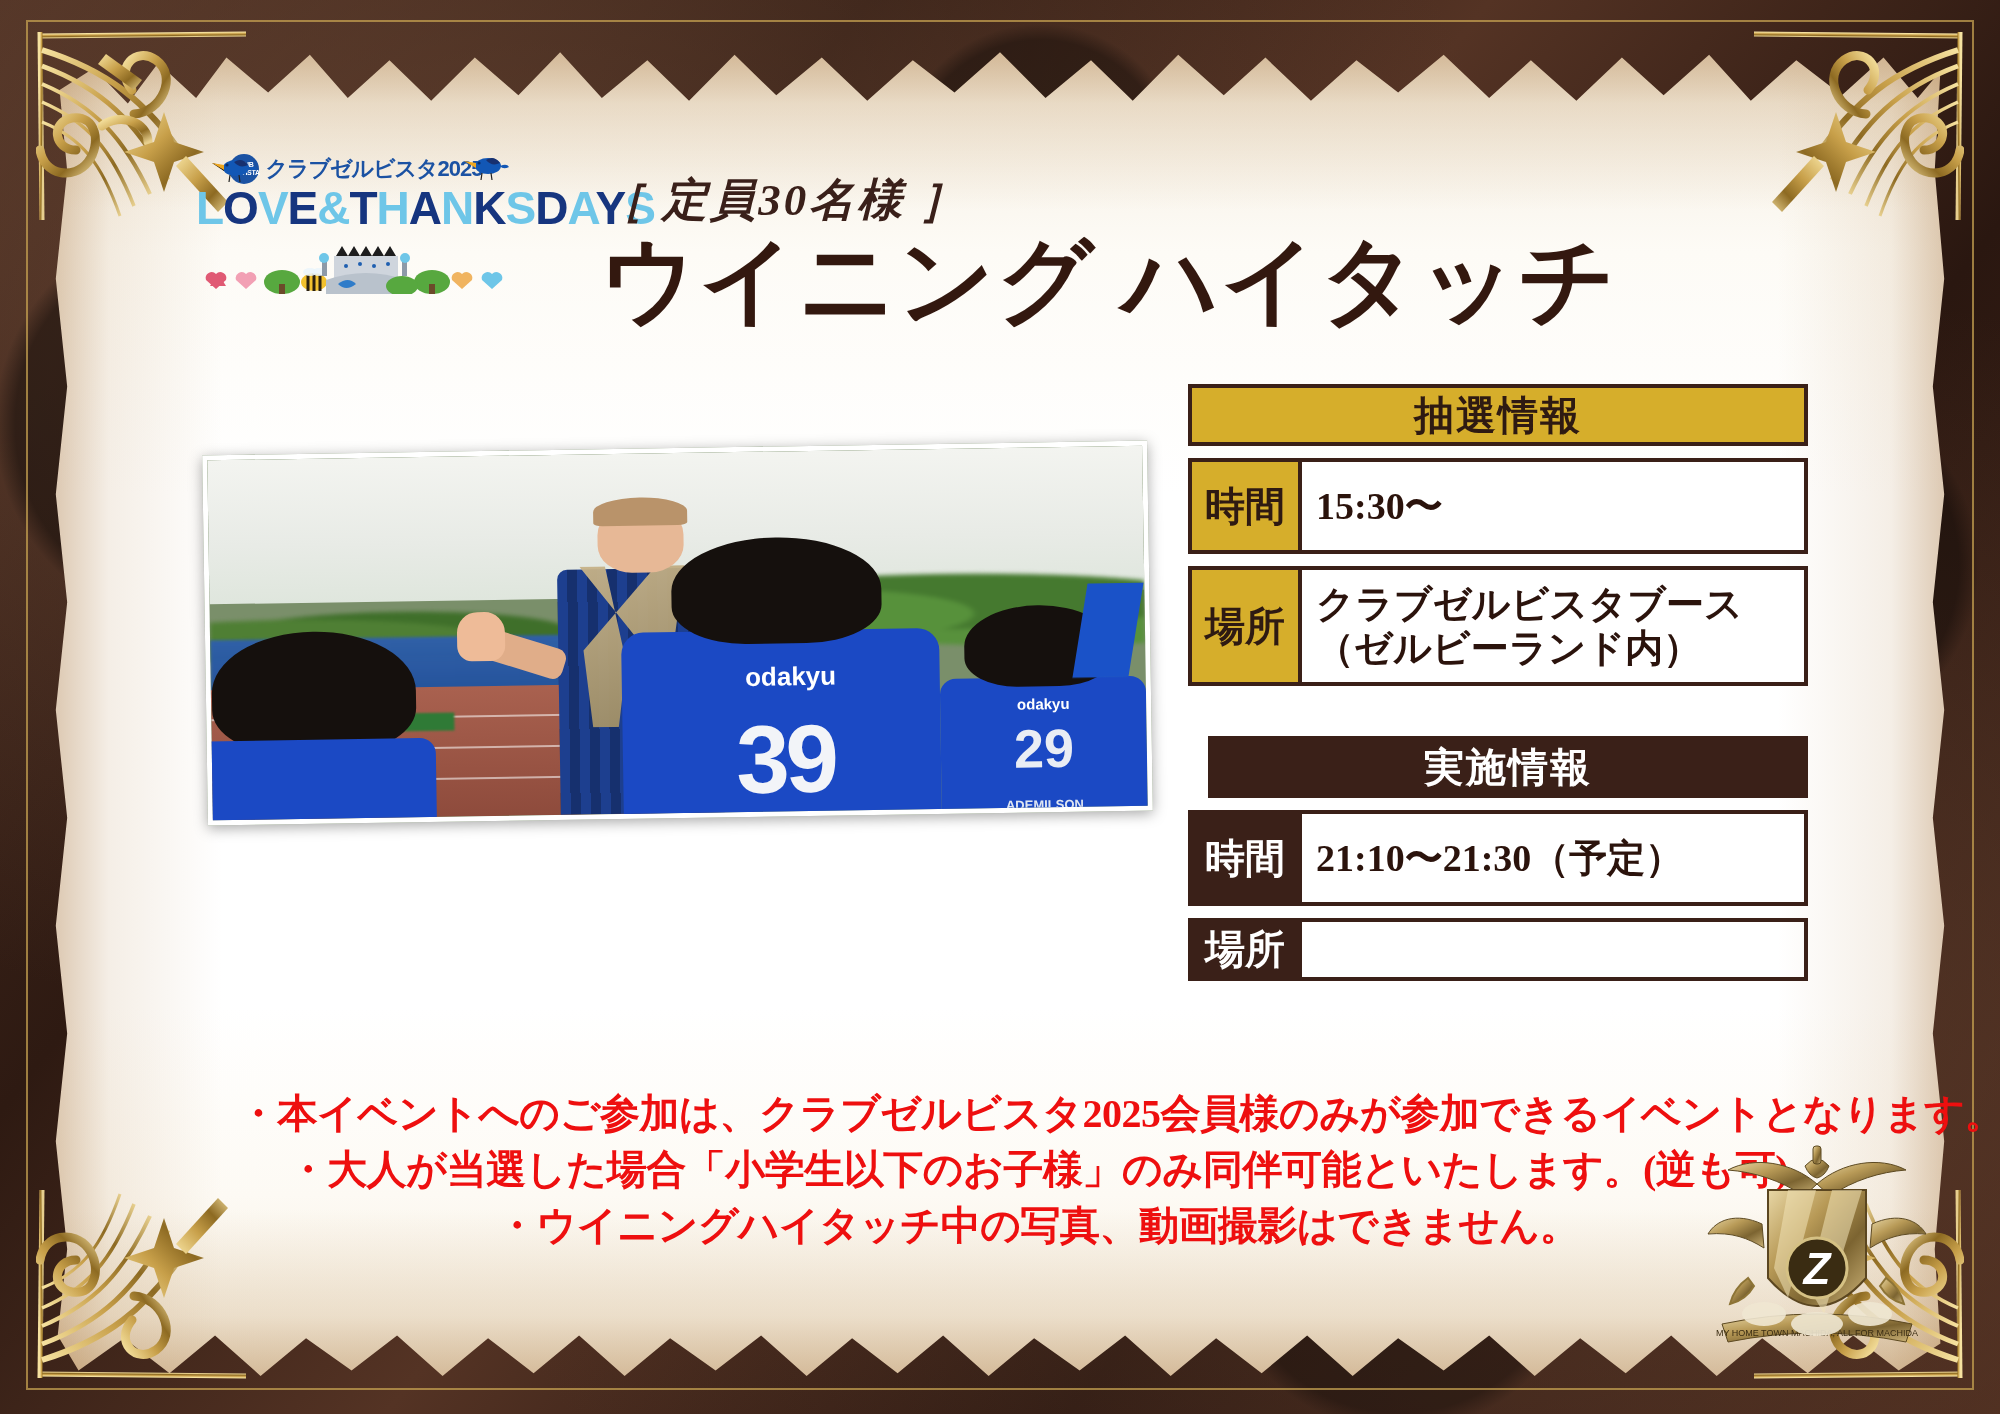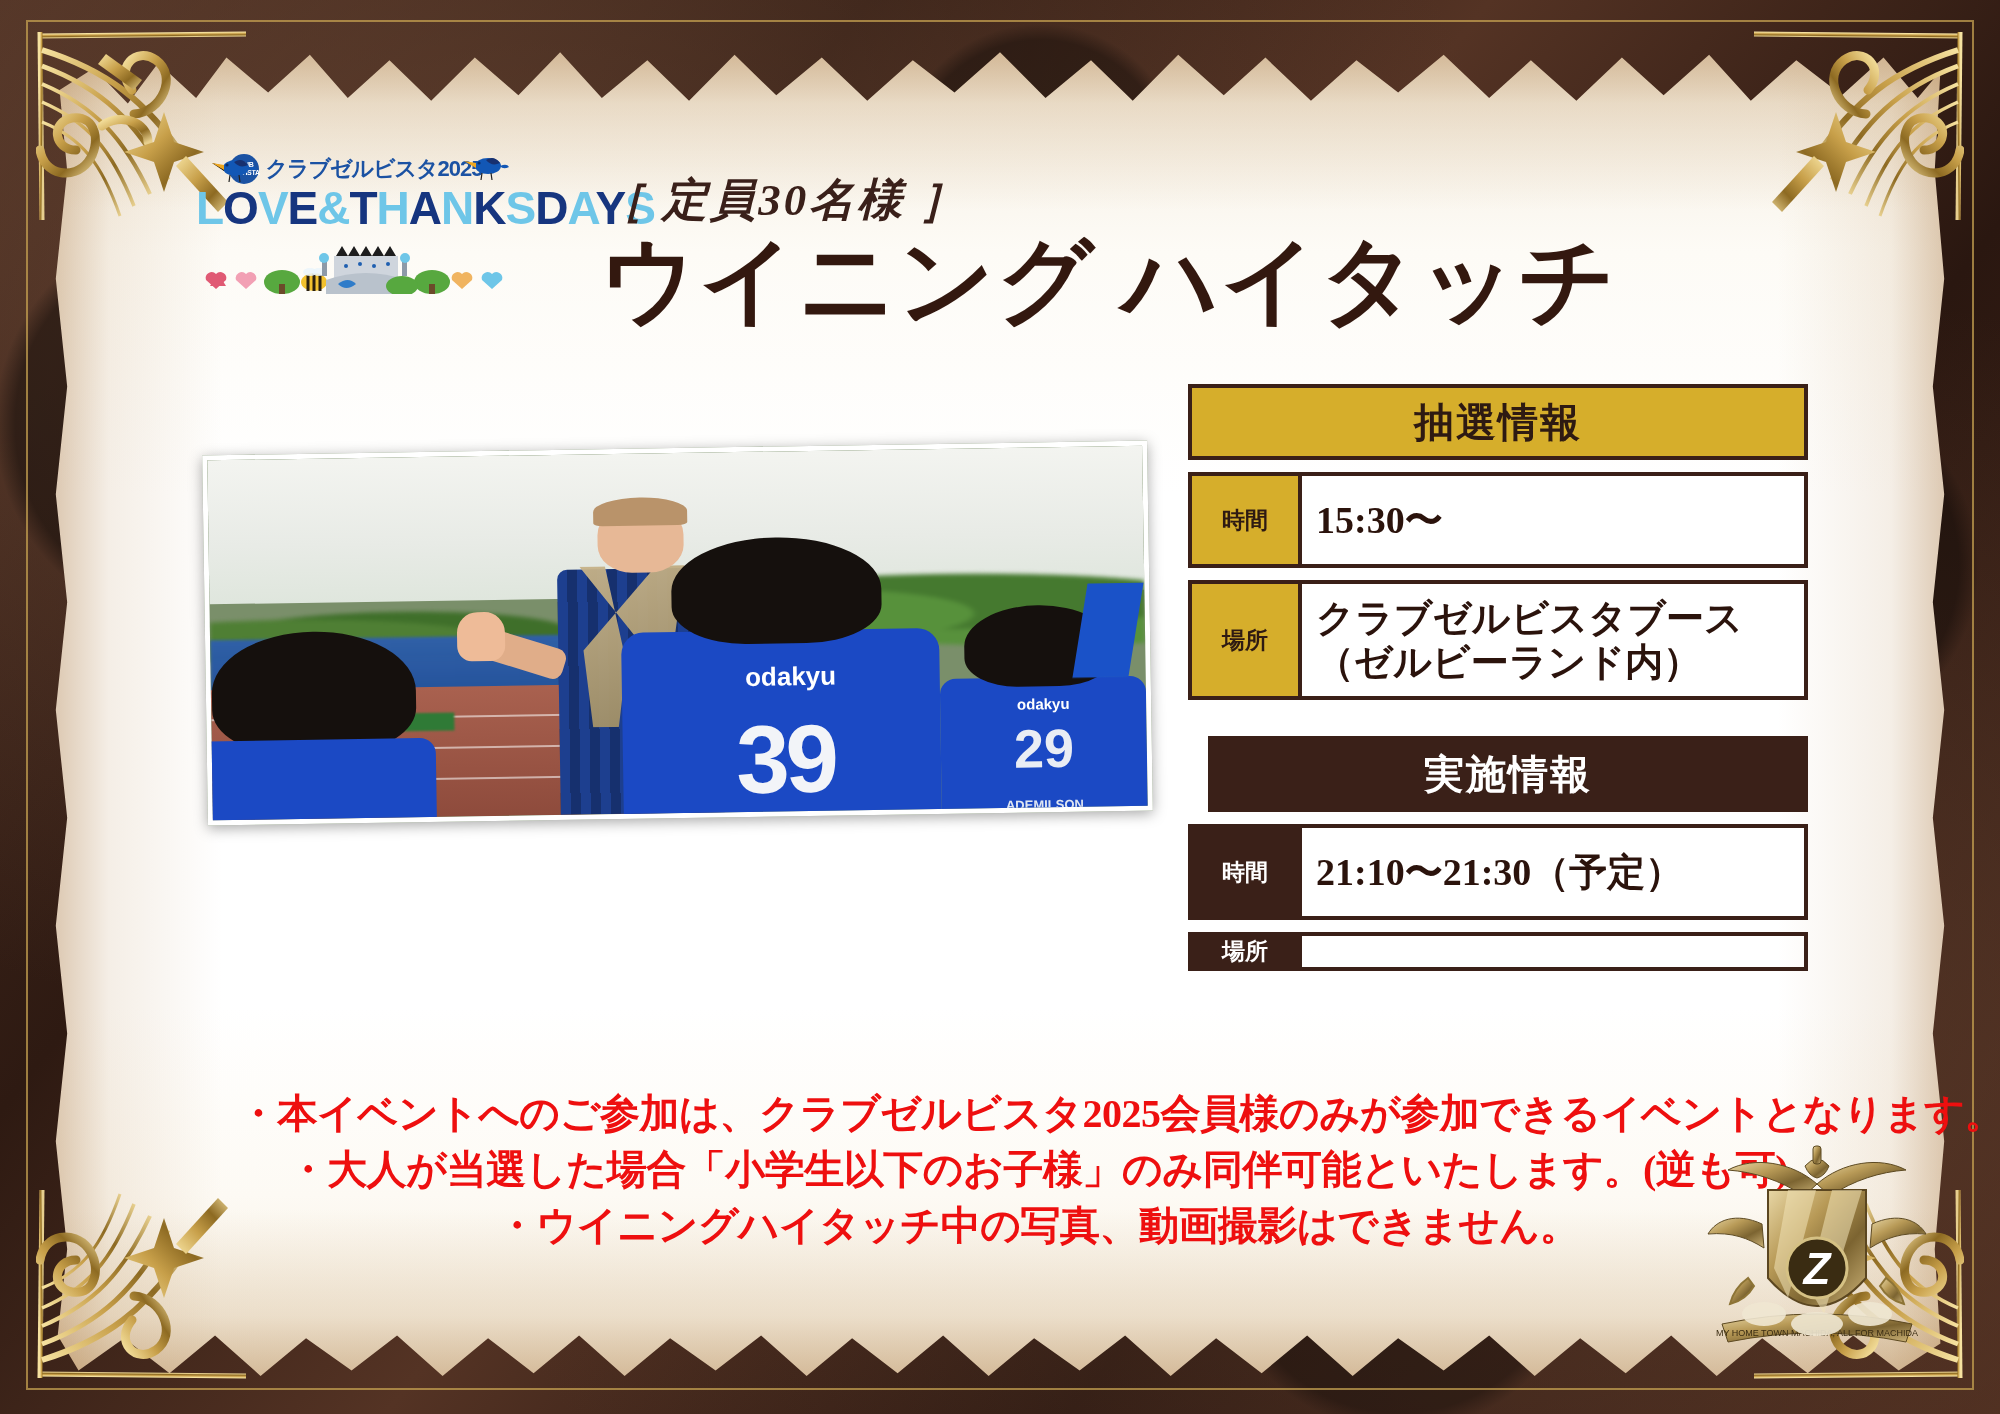--- a/index.html
+++ b/index.html
@@ -194,30 +194,30 @@
   .k3 .nm{ position:absolute; left:8%; top:86%; width:84%; text-align:center;
      color:#dfe6f2; font-family:"Liberation Sans",sans-serif; font-weight:bold; font-size:13px;}
   .flag{ position:absolute; right:1%; top:38%; width:6%; height:26%;
      background:#1a52c8; transform:skewX(-10deg); filter:blur(.6px); }
 
   
   .tbl{ position:absolute; width:620px; }
   .tbl-lot{ left:1188px; top:384px; }
   .tbl-evt{ left:1188px; top:736px; }
   .tbl-head{
-    height:76px; border:4px solid #3a2018;
+    height:62px; border:4px solid #3a2018;
     display:flex; align-items:center; justify-content:center;
     font-size:40px; font-weight:bold; letter-spacing:2px;font-family:Liberation Mono, monospace;
   }
   .gold .tbl-head{ background:#d6ae2b; color:#2e1a12; }
   .dark .tbl-head{ background:#3a2018; color:#ffffff;margin-left:20px; }
   .tbl-row{ display:flex; margin-top:12px; border:4px solid #3a2018; }
   .tbl-key{
     width:110px; flex:0 0 110px; display:flex; align-items:center; justify-content:center;
-    font-size:23px; font-weight:bold; border-right:4px solid #3a2018;
+    font-size:40px; font-weight:bold; border-right:4px solid #3a2018;
   }
   .gold .tbl-key{ background:#d6ae2b; color:#2e1a12; }
   .dark .tbl-key{ background:#3a2018; color:#ffffff; }
   .tbl-val{
     flex:1; background:#fff; color:#2b130c; font-size:38px; font-weight:bold;
     line-height:44px; padding:12px 14px; min-height:88px; display:flex;
     flex-direction:column; justify-content:center; letter-spacing:0px;
   }
   .tbl-val.two{ min-height:96px; }
   .tbl-val .l2{ display:block; }

